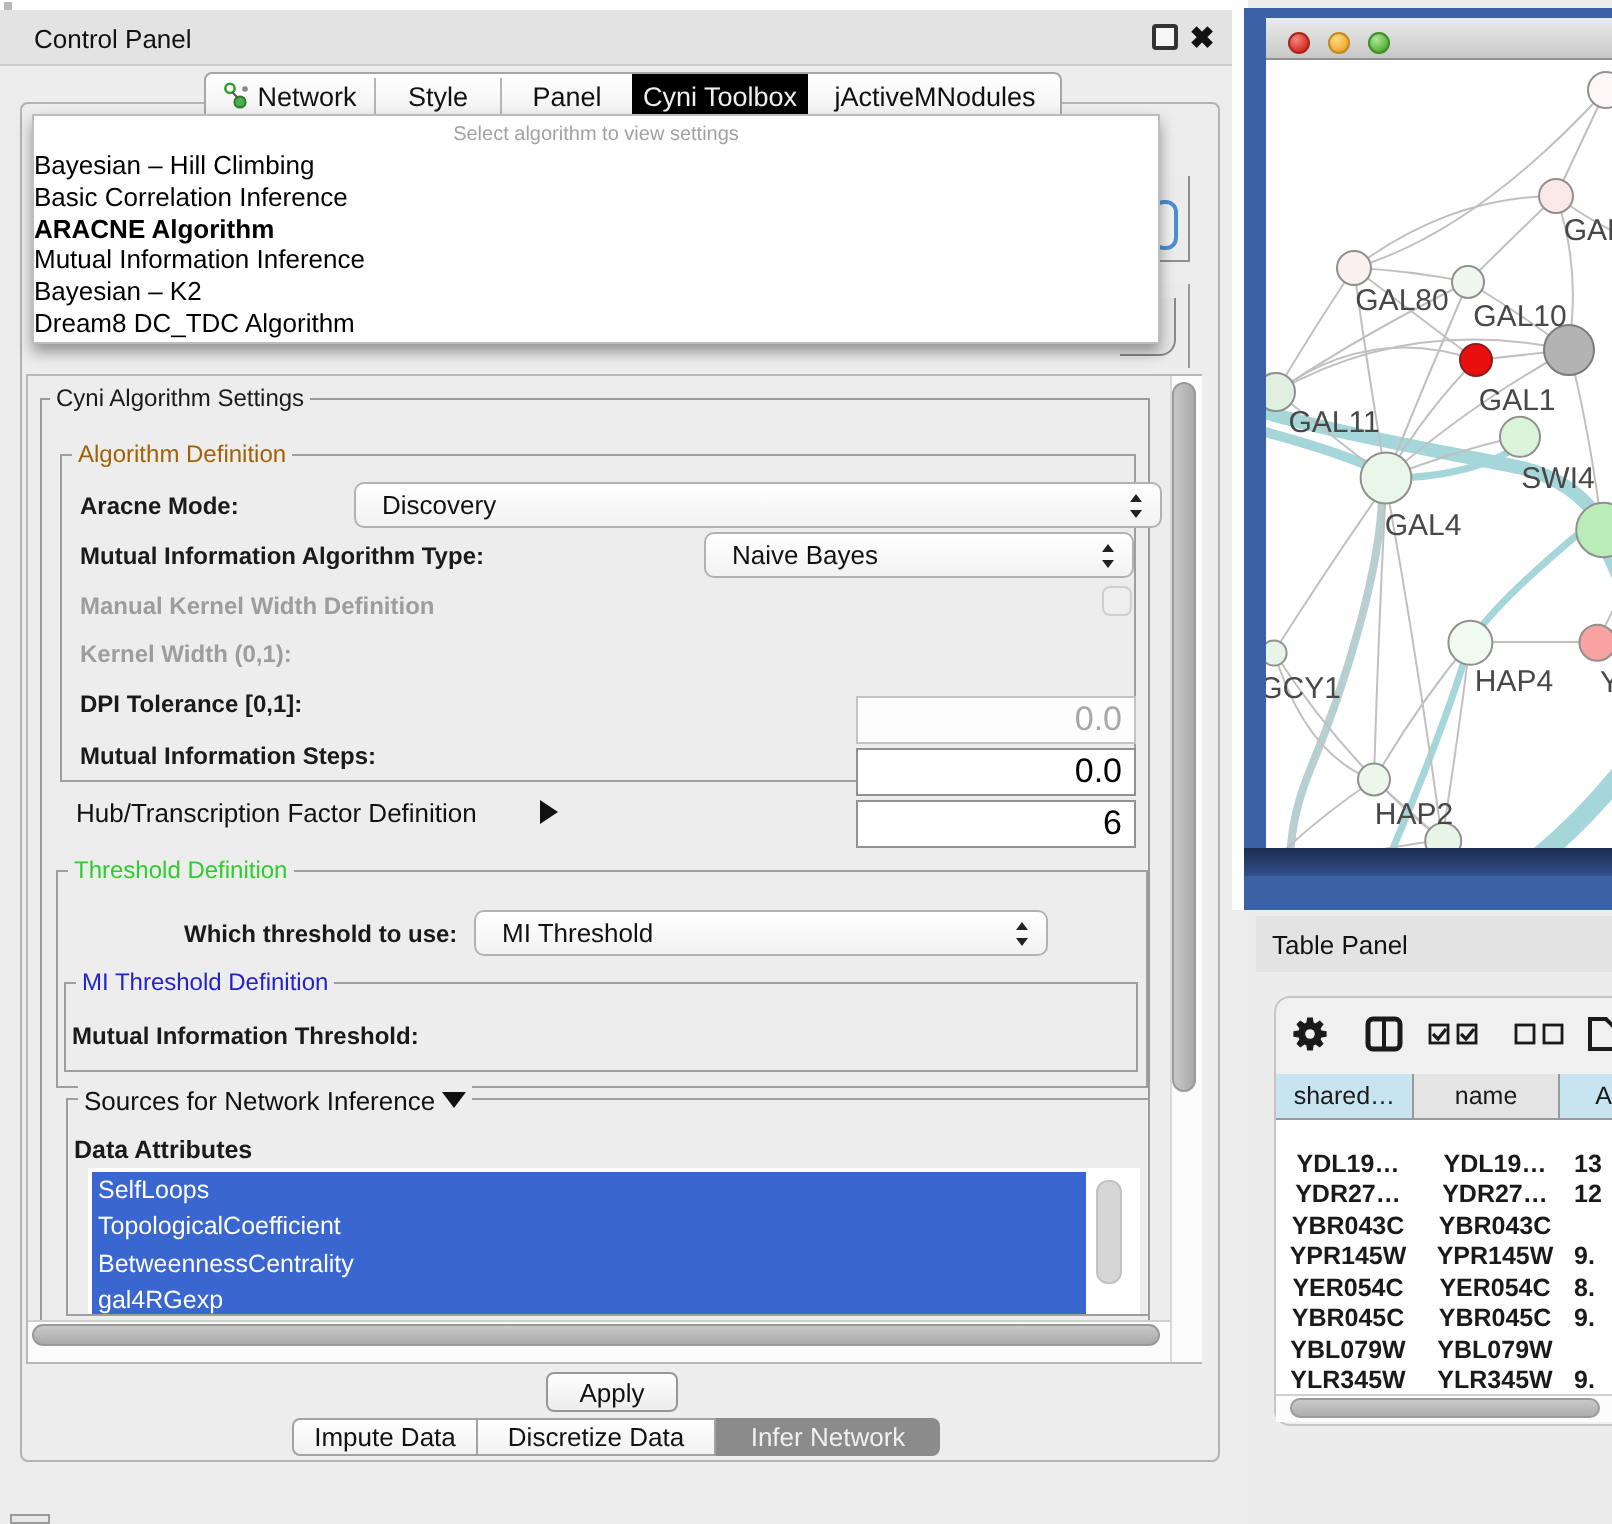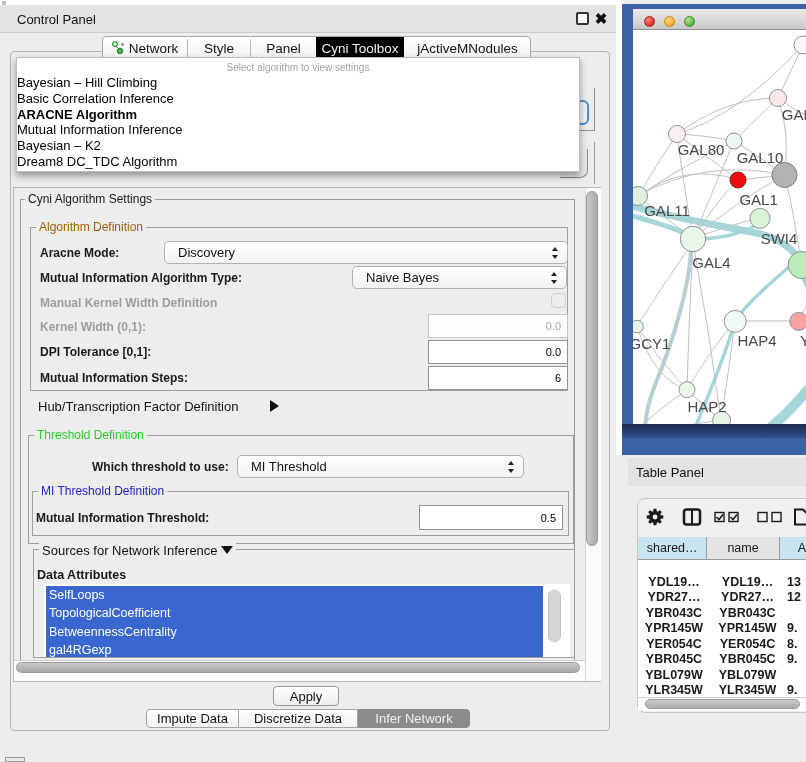--- a/index.html
+++ b/index.html
@@ -15,22 +15,22 @@
   display:flex; align-items:center; padding-left:13px; }
 .updn { position:absolute; right:7px; top:50%; transform:translateY(-50%);
   width:9px; height:14px; }
 .updn:before { content:""; position:absolute; left:1px; top:1px;
   border-left:3.5px solid transparent; border-right:3.5px solid transparent;
   border-bottom:4.5px solid #222; }
 .updn:after { content:""; position:absolute; left:1px; bottom:1px;
   border-left:3.5px solid transparent; border-right:3.5px solid transparent;
   border-top:4.5px solid #222; }
 .field { position:absolute; background:#fff; border:1px solid #919191;
-  font-size:11px; color:#000; text-align:right; padding:0 6px;
-  display:flex; align-items:center; justify-content:flex-end; }
+  font-size:17px; color:#000; text-align:right; padding:0 6px;
+  display:flex; align-items:center; justify-content:flex-end;margin-top:34px; }
 .grouptitle { position:absolute; background:#ededed; padding:0 3px;
   font-size:12px; line-height:12px; }
 .lbl { position:absolute; font-size:12px; font-weight:bold; color:#1a1a1a; }
 .tab { border:1px solid #a3a3a3; background:linear-gradient(#fefefe,#f2f2f2);
   font-size:13px; color:#111; display:flex; align-items:center; justify-content:center; }
 </style>
 </head>
 <body>
 <div id="stage">
 
@@ -68,21 +68,21 @@
 
   <div class="abs" style="left:13px;top:187px;width:588px;height:495px;border:1px solid #b8b8b8;background:#ededed;"></div>
 
   <div class="abs" style="left:20px;top:199px;width:555px;height:470px;border:1px solid #9a9a9a;border-bottom:none;"></div>
   <div class="grouptitle" style="left:25px;top:193px;color:#1a1a1a;">Cyni Algorithm Settings</div>
 
   <div class="abs" style="left:30px;top:227px;width:538px;height:164px;border:1px solid #9e9e9e;"></div>
   <div class="grouptitle" style="left:36px;top:221px;color:#a16207;">Algorithm Definition</div>
 
   <div class="lbl" style="left:40px;top:246px;">Aracne Mode:</div>
-  <div class="combo" style="left:164px;top:241px;width:404px;height:23px;">Discovery<span class="updn"></span></div>
+  <div class="combo" style="left:177px;top:241px;width:404px;height:23px;">Discovery<span class="updn"></span></div>
 
   <div class="lbl" style="left:40px;top:271px;">Mutual Information Algorithm Type:</div>
   <div class="combo" style="left:352px;top:266px;width:215px;height:23px;">Naive Bayes<span class="updn"></span></div>
 
   <div class="lbl gray" style="left:40px;top:296px;">Manual Kernel Width Definition</div>
   <div class="abs" style="left:551px;top:293px;width:15px;height:15px;background:#eeeeee;border:1px solid #cfcfcf;border-radius:4px;"></div>
 
   <div class="lbl gray" style="left:40px;top:320px;">Kernel Width (0,1):</div>
   <div class="field" style="left:428px;top:314px;width:140px;height:24px;color:#a8a8a8;border-color:#c4c4c4;background:#fdfdfd;">0.0</div>
 
@@ -98,21 +98,20 @@
   <div class="abs" style="left:28px;top:435px;width:546px;height:109px;border:1px solid #9e9e9e;"></div>
   <div class="grouptitle" style="left:34px;top:429px;color:#2ecc2e;">Threshold Definition</div>
 
   <div class="lbl" style="left:92px;top:460px;">Which threshold to use:</div>
   <div class="combo" style="left:237px;top:455px;width:287px;height:23px;">MI Threshold<span class="updn"></span></div>
 
   <div class="abs" style="left:32px;top:491px;width:537px;height:45px;border:1px solid #9e9e9e;"></div>
   <div class="grouptitle" style="left:38px;top:485px;color:#2222cc;">MI Threshold Definition</div>
 
   <div class="lbl" style="left:36px;top:511px;">Mutual Information Threshold:</div>
-  <div class="field" style="left:419px;top:505px;width:144px;height:25px;">0.5</div>
 
   <div class="abs" style="left:33px;top:549px;width:542px;height:109px;border:1px solid #9e9e9e;"></div>
   <div class="abs" style="left:39px;top:543px;background:#ededed;padding:0 3px;font-size:13px;color:#111;">Sources for Network Inference <span style="display:inline-block;width:0;height:0;border-left:6px solid transparent;border-right:6px solid transparent;border-top:8px solid #111;vertical-align:1px;"></span></div>
   <div class="lbl" style="left:37px;top:568px;font-size:12.5px;">Data Attributes</div>
 
   <div class="abs" style="left:44px;top:584px;width:526px;height:73px;background:#ffffff;"></div>
   <div class="abs" style="left:46px;top:586px;width:497px;height:71px;background:#3a66cf;color:#ffffff;font-size:12.5px;line-height:18.3px;padding-left:3px;">SelfLoops<br>TopologicalCoefficient<br>BetweennessCentrality<br>gal4RGexp</div>
   <div class="abs" style="left:548px;top:590px;width:13px;height:52px;background:#d6d6d6;border-radius:6px;border:1px solid #c2c2c2;"></div>
 
   <div class="abs" style="left:14px;top:660px;width:586px;height:21px;background:#fbfbfb;border-top:1px solid #cfcfcf;"></div>

